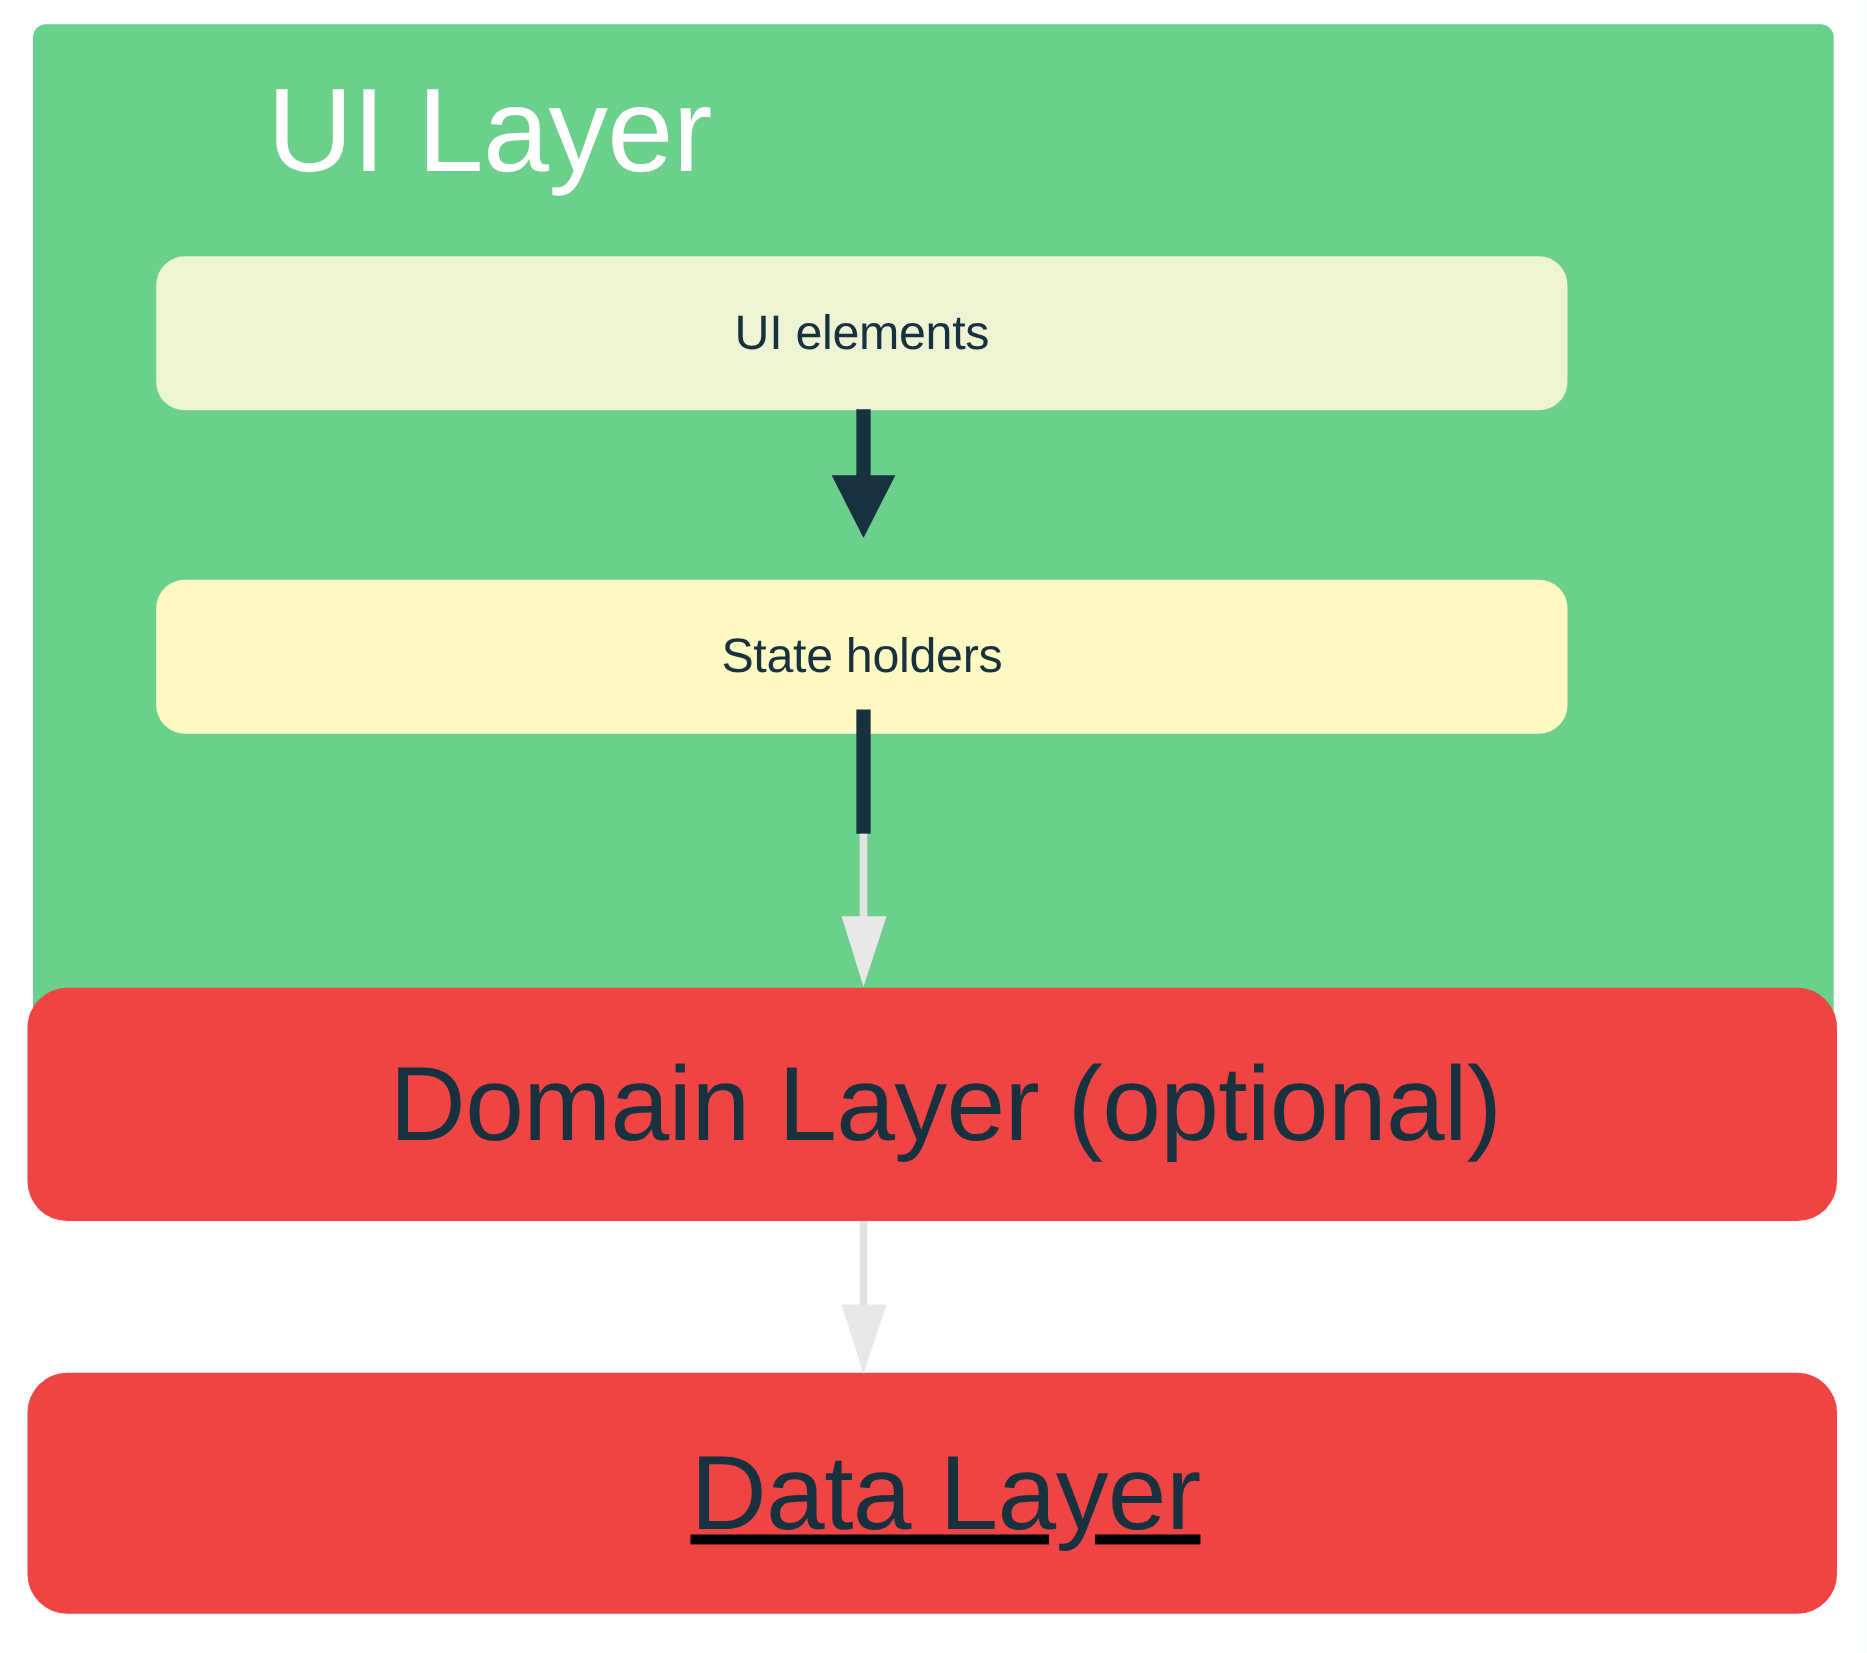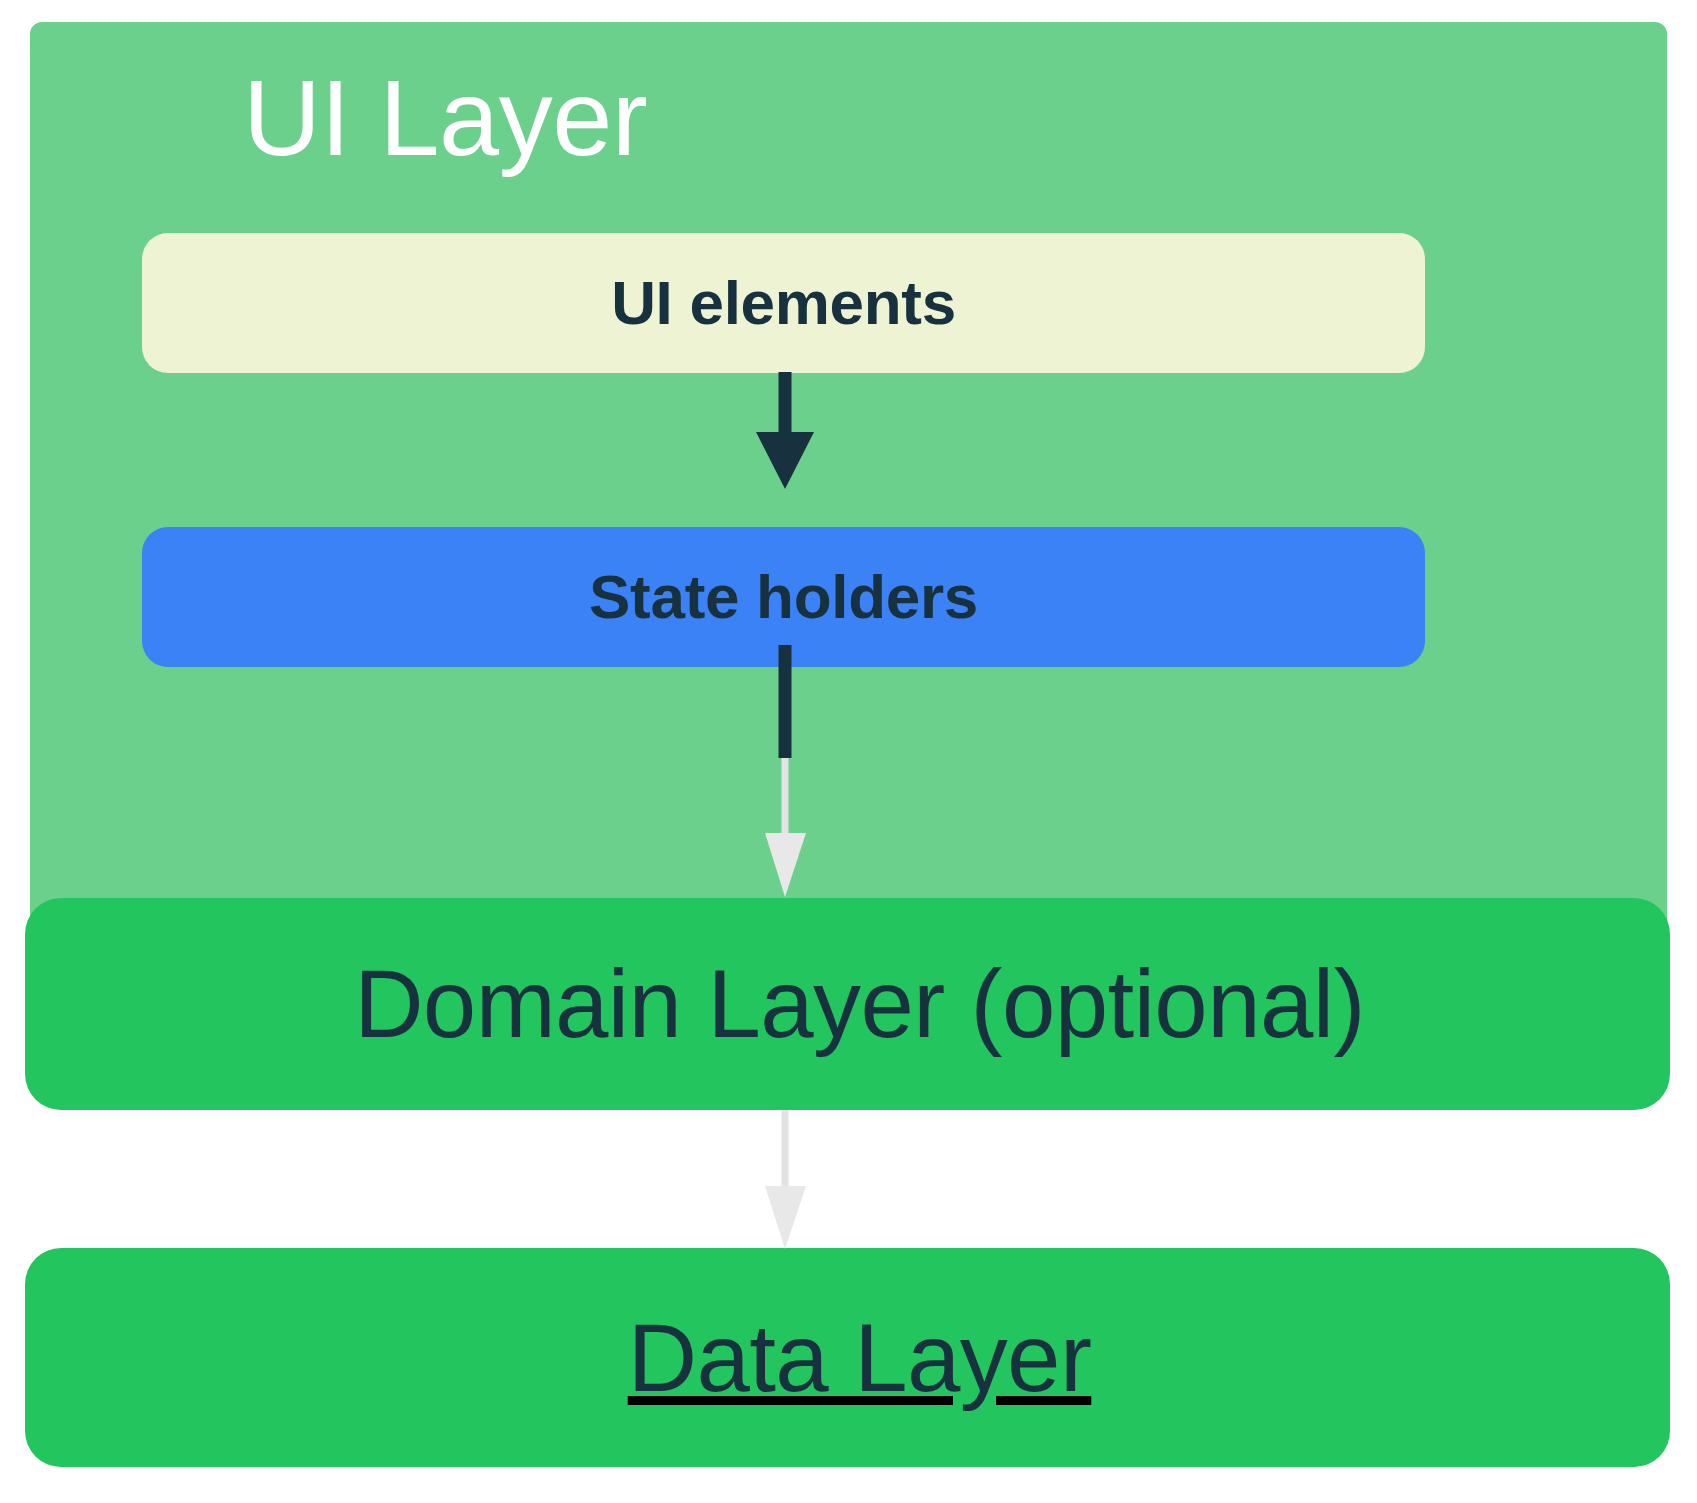--- a/index.html
+++ b/index.html
@@ -52,44 +52,44 @@
     left: 112px;
     width: 1283px;
     height: 140px;
     border-radius: 26px;
     display: flex;
     align-items: center;
     justify-content: center;
     box-sizing: border-box;
   }
   .inner-box .inner-label {
-    font-size: 62px;
+    font-size: 44px;
     line-height: 1;
     color: #17313F;
-    font-weight: 700;
+    font-weight: 400;
     letter-spacing: -0.3px;
     white-space: nowrap;
   }
 
   .box-ui-elements {
     top: 211px;
     background: #EEF3D4;
   }
   .box-state-holders {
     top: 505px;
-    background: #3b82f6;
+    background: #fef9c3;
   }
 
   
   .gray-box {
     position: absolute;
     left: 25px;
     width: 1645px;
     border-radius: 36px;
-    background: #22c55e;
+    background: #ef4444;
     display: flex;
     align-items: center;
     justify-content: center;
     box-sizing: border-box;
     padding-left: 24px;
   }
   .gray-box .gray-label {
     font-size: 96px;
     line-height: 1;
     color: #17313F;

